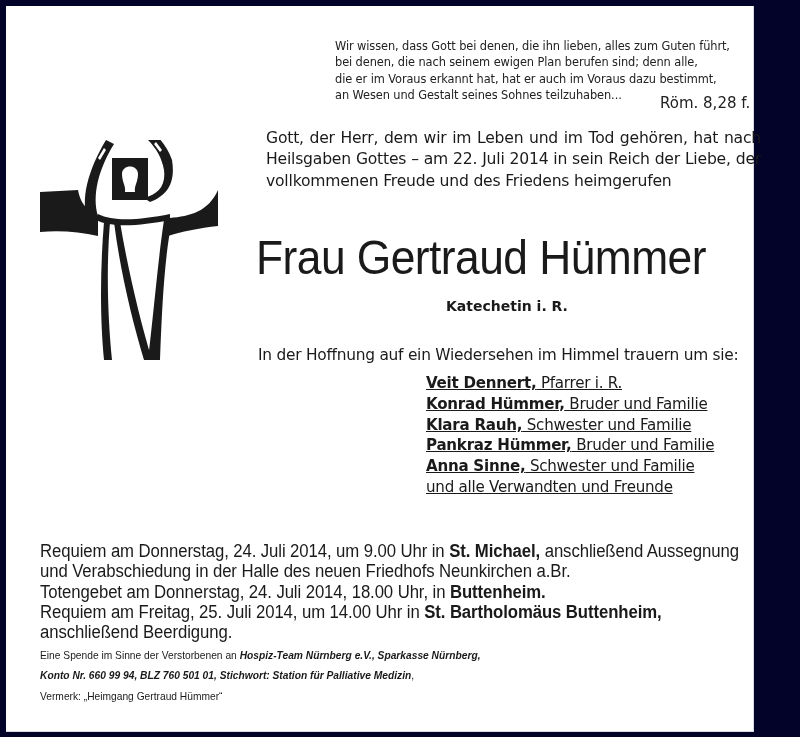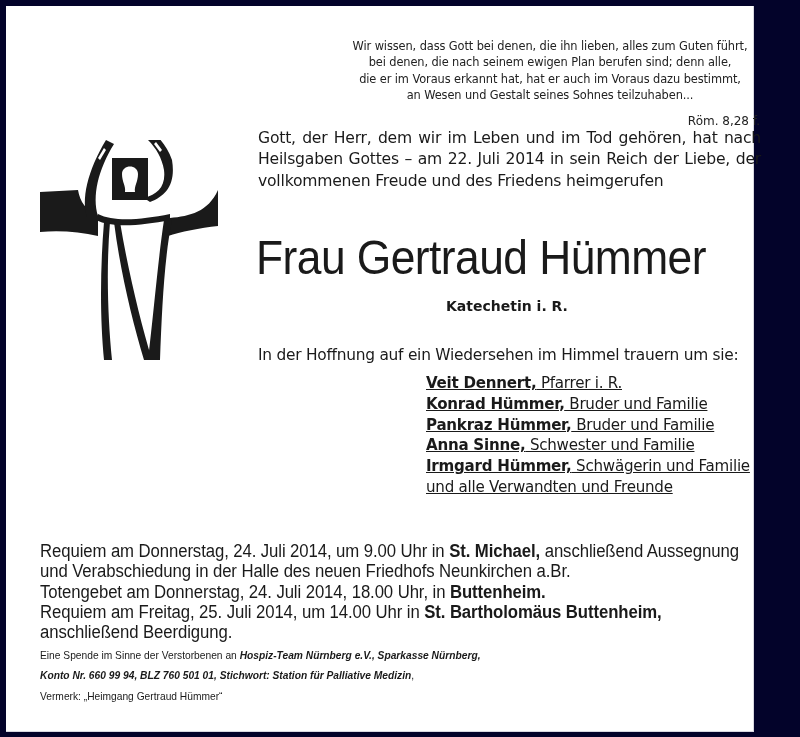--- a/index.html
+++ b/index.html
@@ -20,32 +20,32 @@
     }
     .page { width: 747px; height: 725px; }
     
     .abs { position: absolute; }
 
     .verse {
       left: 335px; top: 38px; width: 430px;
       font-size: 11.4px; line-height: 16.3px; color: #222;
       letter-spacing: -0.1px;
     }
-    .verse .line { display: block; white-space: nowrap; text-align: center; }
+    .verse .line { display: block; white-space: nowrap; }
     .verse-ref {
-      left: 660px; top: 94px; width: 100px; text-align: right;
-      font-size: 12px; color: #222; white-space: nowrap; margin-top: 20px;
+      left: 660px; top: 94px; width: 100px; text-align: left;
+      font-size: 15px; color: #222; white-space: nowrap;
     }
 
     .intro {
       left: 258px; top: 128px; width: 503px;
       font-size: 15.6px; line-height: 21.3px; color: #1a1a1a;
       text-align: justify; letter-spacing: -0.2px;
     }
-    .intro .line { display: block; text-align: justify; text-align-last: justify; white-space: nowrap; }
+    .intro .line { display: block; text-align: justify; text-align-last: justify; white-space: nowrap; margin-left: 8px; }
     .intro .line.last { text-align-last: left; }
 
     .name {
       left: 256px; top: 229px; width: 510px;
       font-family: "Liberation Sans", sans-serif;
       font-size: 49px; line-height: 56px; font-weight: 300;
       letter-spacing: -0.6px; color: #1a1a1a; white-space: nowrap;
       transform: scaleX(0.905); transform-origin: left top;
     }
     .title {
@@ -129,23 +129,23 @@
 </div>
 
 <div class="abs name">Frau Gertraud Hümmer</div>
 <div class="abs title">Katechetin i. R.</div>
 
 <div class="abs hope">In der Hoffnung auf ein Wiedersehen im Himmel trauern um sie:</div>
 
 <div class="abs mourners">
   <span class="row"><span class="nm">Veit Dennert,</span><span> Pfarrer i. R.</span></span>
   <span class="row"><span class="nm">Konrad Hümmer,</span><span> Bruder und Familie</span></span>
+  <span class="row"><span class="nm">Klara Rauh,</span><span> Schwester und Familie</span></span>
   <span class="row"><span class="nm">Pankraz Hümmer,</span><span> Bruder und Familie</span></span>
   <span class="row"><span class="nm">Anna Sinne,</span><span> Schwester und Familie</span></span>
-  <span class="row"><span class="nm">Irmgard Hümmer,</span><span> Schwägerin und Familie</span></span>
   <span class="row">und alle Verwandten und Freunde</span>
 </div>
 
 <div class="abs services">
   <span class="line"><span>Requiem am Donnerstag, 24. Juli 2014, um 9.00 Uhr in </span><b>St. Michael,</b><span> anschließend Aussegnung</span></span>
   <span class="line">und Verabschiedung in der Halle des neuen Friedhofs Neunkirchen a.Br.</span>
   <span class="line"><span>Totengebet am Donnerstag, 24. Juli 2014, 18.00 Uhr, in </span><b>Buttenheim.</b></span>
   <span class="line"><span>Requiem am Freitag, 25. Juli 2014, um 14.00 Uhr in </span><b>St. Bartholomäus Buttenheim,</b></span>
   <span class="line">anschließend Beerdigung.</span>
 </div>

